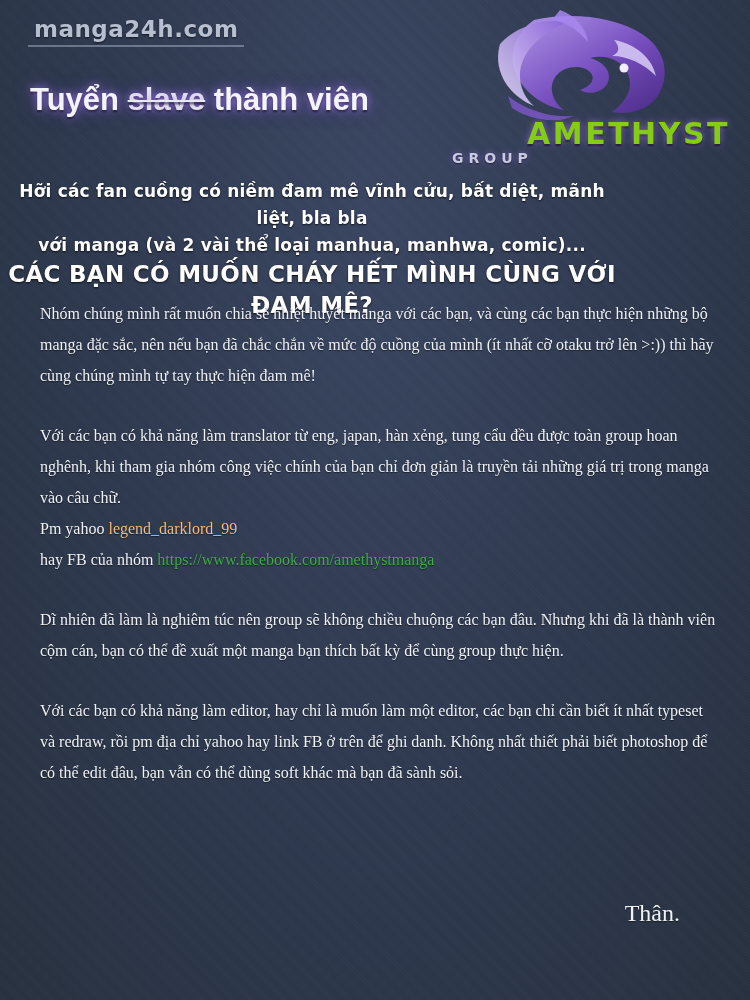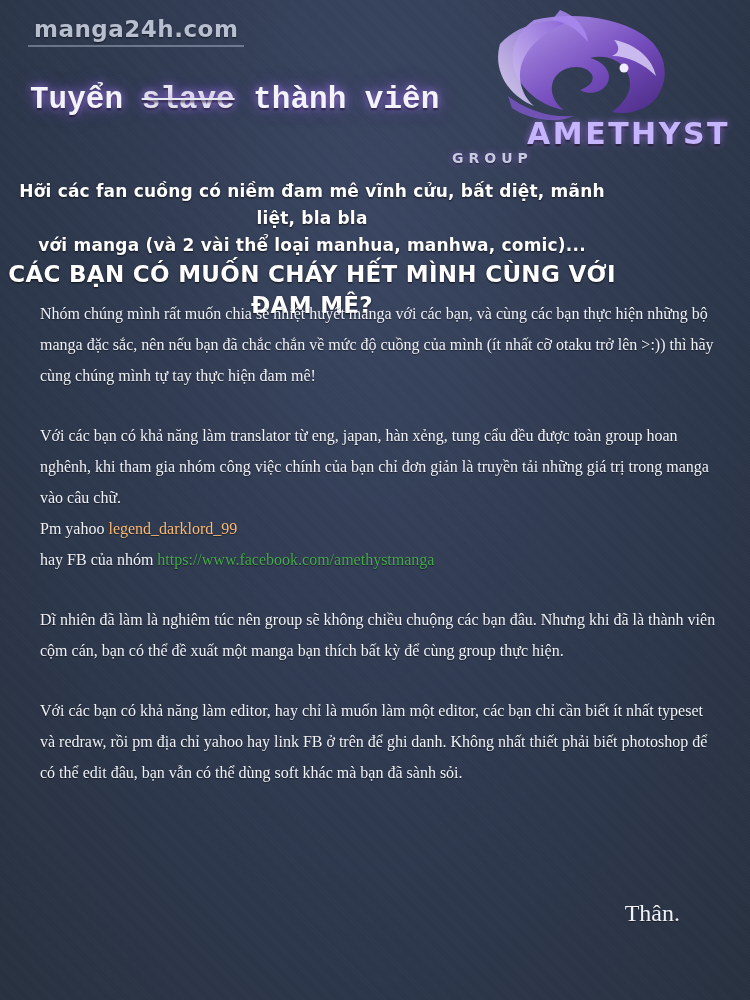--- a/index.html
+++ b/index.html
@@ -51,42 +51,42 @@
   .logo-text {
     position: absolute;
     left: 10px;
     top: 108px;
     width: 278px;
     text-align: right;
     font-family: "DejaVu Sans", sans-serif;
     font-size: 30px;
     font-weight: bold;
     letter-spacing: 2.5px;
-    color: #c4b5fd;
+    color: #84cc16;
     text-shadow: 0 0 7px rgba(150,110,220,0.85), 0 2px 2px rgba(0,0,0,0.8);
   }
   .logo-sub {
     position: absolute;
     left: 10px;
     top: 142px;
     width: 278px;
     font-family: "DejaVu Sans", sans-serif;
     font-size: 14px;
     font-weight: bold;
     letter-spacing: 5px;
     color: #c7cde0;
     text-shadow: 0 0 6px rgba(140,100,210,0.8), 0 1px 2px rgba(0,0,0,0.8);
   }
 
   
   .headline {
     position: absolute;
     left: 30px;
     top: 82px;
-    font-family: Liberation Mono, monospace;
+    font-family: Liberation Sans, sans-serif;
     font-size: 31px;
     font-weight: bold;
     color: #f2f4fa;
     text-shadow: 0 0 9px rgba(160,120,235,0.9), 0 0 18px rgba(120,80,200,0.6), 0 2px 2px rgba(0,0,0,0.8);
     white-space: nowrap;
   }
   .headline .strike {
     text-decoration: line-through;
     text-decoration-thickness: 2px;
     opacity: 0.95;

